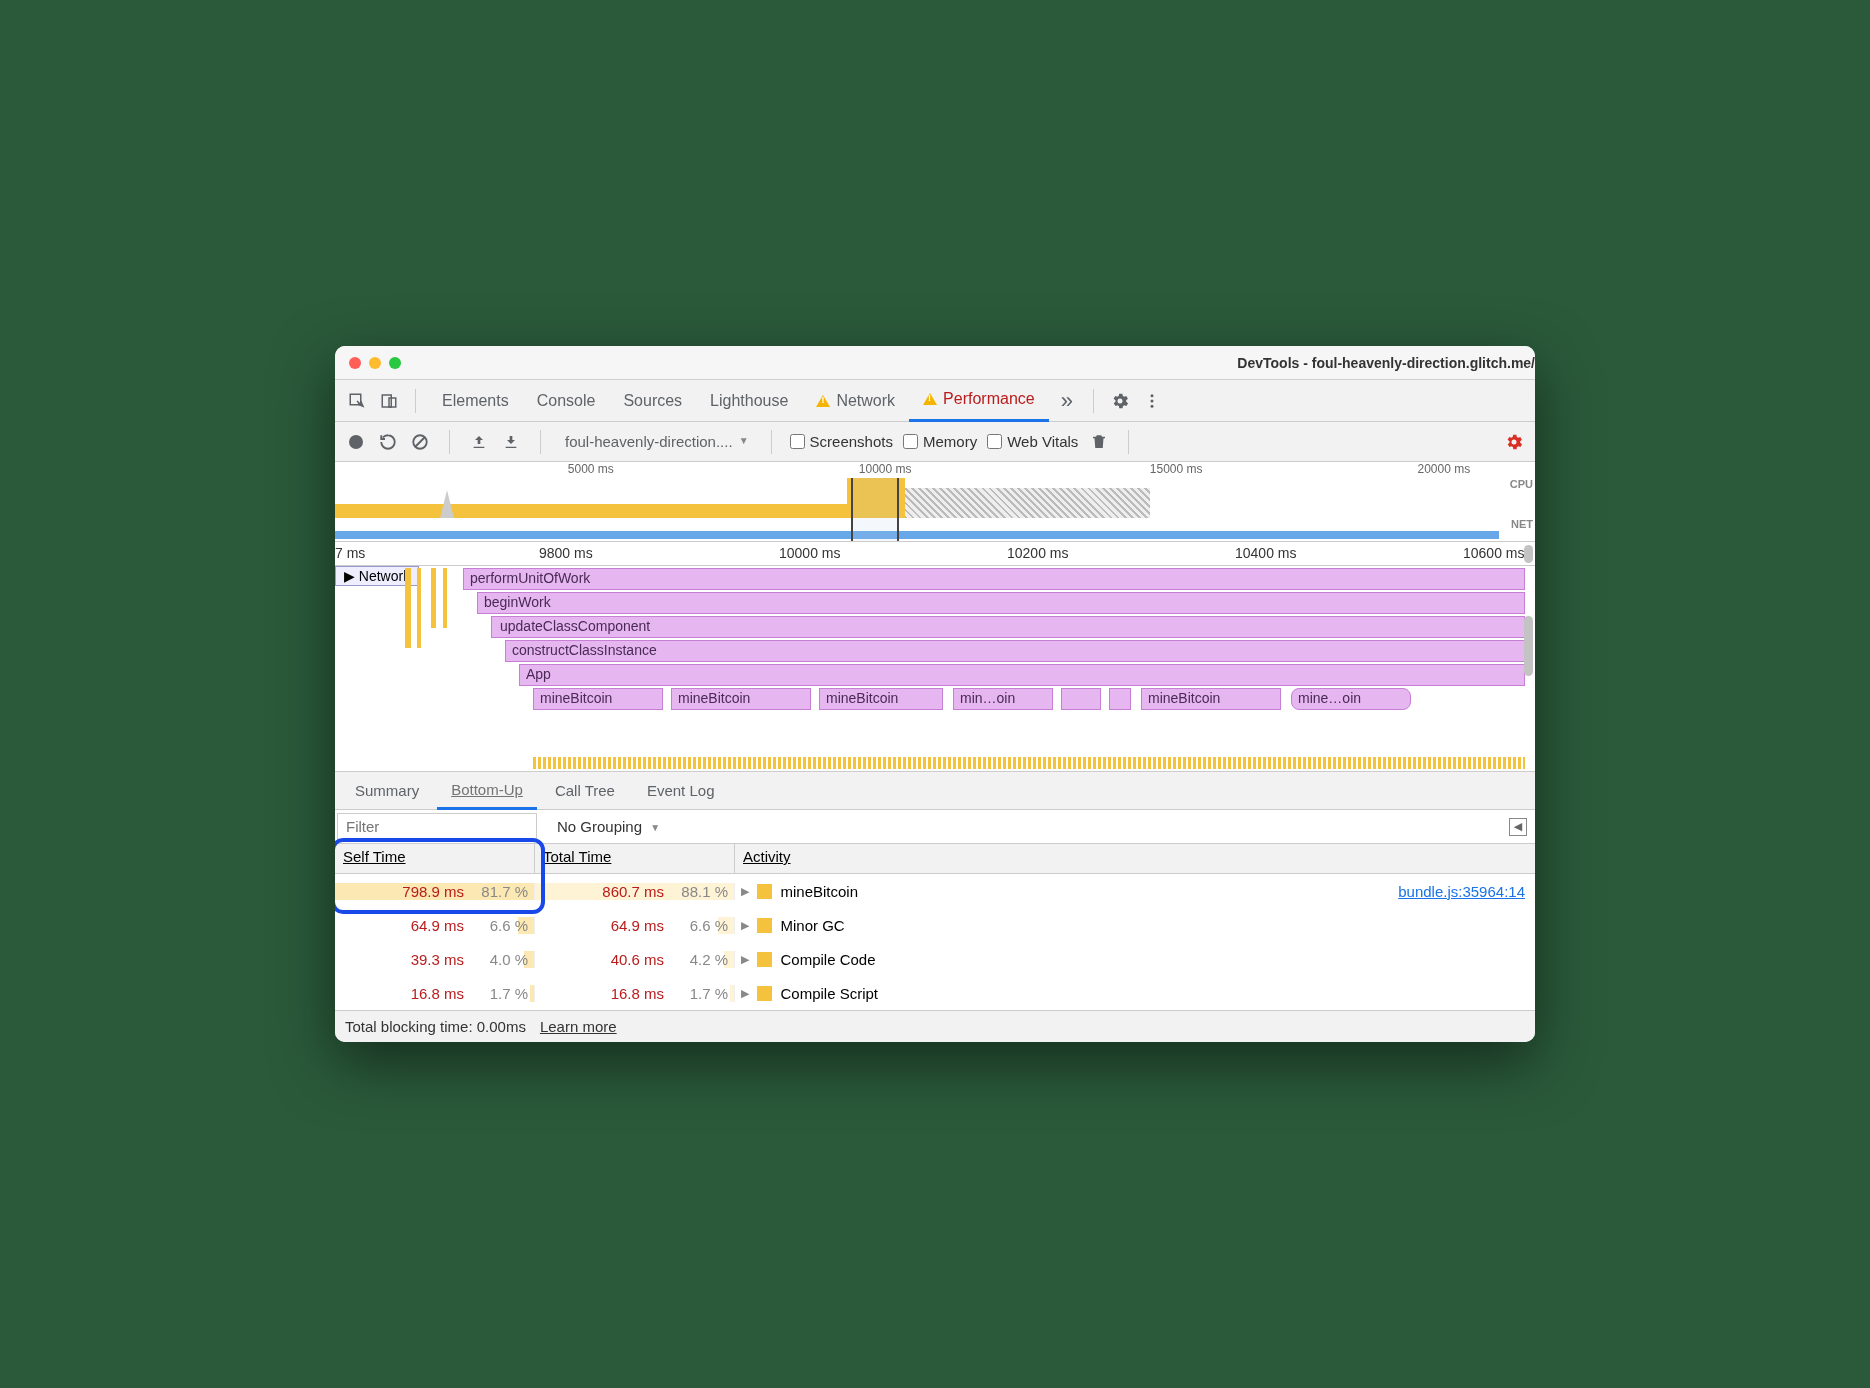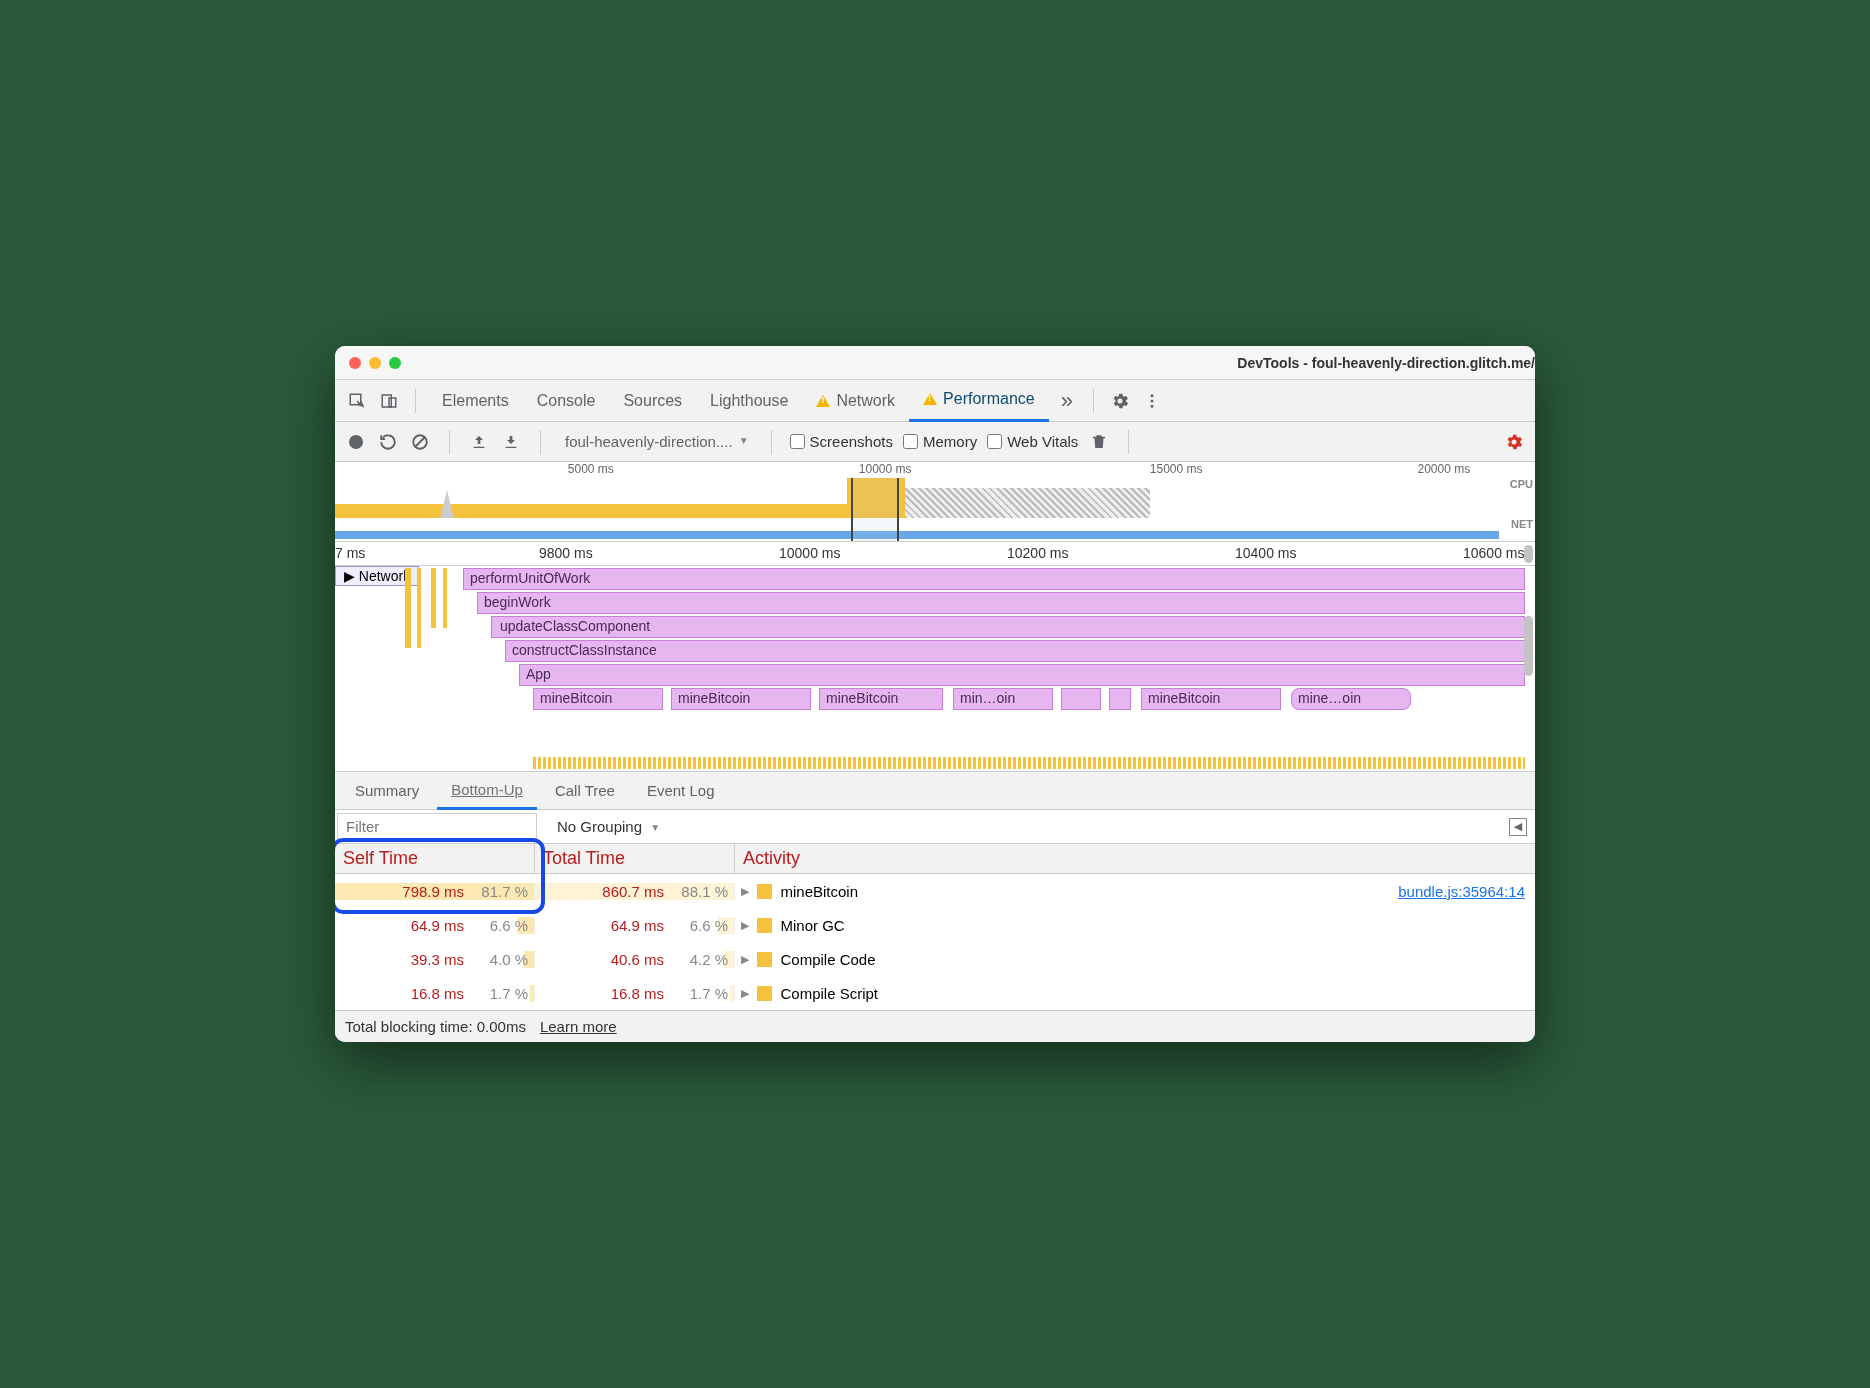--- a/index.html
+++ b/index.html
@@ -7,21 +7,21 @@
   .window { width:1200px; background:#fff; border-radius:10px; box-shadow:0 20px 60px rgba(0,0,0,.5); overflow:hidden; display:flex; flex-direction:column;}
   .titlebar { display:flex; align-items:center; height:34px; background:#f6f6f6; border-bottom:1px solid #d0d0d0; position:relative;}
   .traffic { display:flex; gap:8px; padding-left:14px;}
   .circle { width:12px; height:12px; border-radius:50%;}
   .red{background:#ff5f57;} .yellow{background:#febc2e;} .green{background:#28c840;}
   .titletext{ position:absolute; left:0; right:0; text-align:right; font-size:14px; color:#333; font-weight:600; pointer-events:none;}
   .tabbar{ display:flex; align-items:center; height:42px; border-bottom:1px solid #ccc; background:#f2f2f2; padding:0 8px; gap:4px;}
   .tb-icon{ width:28px; height:28px; display:flex; align-items:center; justify-content:center; color:#5f6368; cursor:pointer; border-radius:3px;}
   .vsep{ width:1px; height:24px; background:#ccc; margin:0 8px;}
   .tab{ padding:0 14px; height:42px; display:flex; align-items:center; color:#5f6368; font-size:16px; cursor:pointer; gap:6px;}
-  .tab.active{ color:#0c4a6e; border-bottom:3px solid #1a73e8;}
+  .tab.active{ color:#b91c1c; border-bottom:3px solid #1a73e8;}
   .more{ color:#5f6368; font-size:22px; padding:0 8px; cursor:pointer;}
   .toolbar{ display:flex; align-items:center; height:40px; border-bottom:1px solid #ccc; background:#f2f2f2; padding:0 10px; gap:10px; font-size:15px; color:#333;}
   .tb-btn{ width:22px; height:22px; display:flex; align-items:center; justify-content:center; color:#5f6368; cursor:pointer;}
   .rec-dot{ width:14px; height:14px; border-radius:50%; background:#5f6368;}
   .dropdown{ color:#5f6368; padding:2px 20px 2px 6px; border:none; background:transparent; font-size:15px; position:relative;}
   .dropdown::after{content:"▼"; font-size:10px; color:#888; position:absolute; right:4px; top:4px;}
   .check{ display:flex; align-items:center; gap:5px; color:#333;}
   .check input{ width:15px; height:15px;}
   .gear-red{ color:#d93025; margin-left:auto;}
   .overview{ height:80px; border-bottom:1px solid #ccc; position:relative; background:#fff;}
@@ -42,21 +42,21 @@
   .flame-sm{ position:absolute; background:#f5c23d; height:22px;}
   .flame-tiny{ position:absolute; bottom:2px; left:198px; right:10px; height:12px; background:repeating-linear-gradient(90deg,#f5c23d 0,#f5c23d 3px,#fff 3px,#fff 5px);}
   .subtabs{ display:flex; height:38px; border-bottom:1px solid #ccc; background:#f2f2f2; align-items:center; padding:0 6px; gap:4px;}
   .subtab{ padding:0 14px; height:38px; display:flex; align-items:center; color:#5f6368; font-size:15px; cursor:pointer;}
   .subtab.active{ color:#737373; border-bottom:3px solid #1a73e8; font-weight:500;text-decoration:underline;}
   .filterbar{ display:flex; height:34px; border-bottom:1px solid #ccc; background:#fff; align-items:center;}
   .filterbar input{ border:1px solid #ccc; height:28px; padding:0 8px; font-size:15px; width:200px; margin-left:2px;}
   .filterbar .group{ margin-left:20px; color:#333; font-size:15px; position:relative; padding-right:24px;}
   .filterbar .group::after{content:"▼"; font-size:10px; color:#888; position:absolute; right:6px; top:4px;}
   .xp-icon{ margin-left:auto; margin-right:8px; width:18px; height:18px; border:1px solid #888; display:flex; align-items:center; justify-content:center; font-size:11px; color:#666; cursor:pointer;}
-  .thead{ display:flex; height:30px; border-bottom:1px solid #ccc; background:#f2f2f2; font-size:18px; color:#b91c1c;}
+  .thead{ display:flex; height:30px; border-bottom:1px solid #ccc; background:#f2f2f2; font-size:15px; color:#000000;text-decoration:underline;}
   .col1{ width:200px; border-right:1px solid #ccc; padding:4px 8px; position:relative;}
   .col2{ width:200px; border-right:1px solid #ccc; padding:4px 8px;}
   .col3{ flex:1; padding:4px 8px;}
   .highlight-box{ position:absolute; border:4px solid #1848e8; border-radius:12px; pointer-events:none;}
   .trow{ display:flex; height:34px; font-size:15px; align-items:center;}
   .cell1,.cell2{ width:200px; border-right:1px solid #eee; text-align:right; position:relative; display:flex; justify-content:flex-end; align-items:center; padding-right:6px; gap:8px;}
   .bar-bg{ position:absolute; right:0; top:0; bottom:0; background:#fce8b2;}
   .bar-bg2{ position:absolute; right:0; top:0; bottom:0; background:#fff3d6;}
   .cellms{ position:relative; z-index:1; color:#b91c1c;}
   .cellpc{ position:relative; z-index:1; color:#888; width:56px; text-align:right;}

